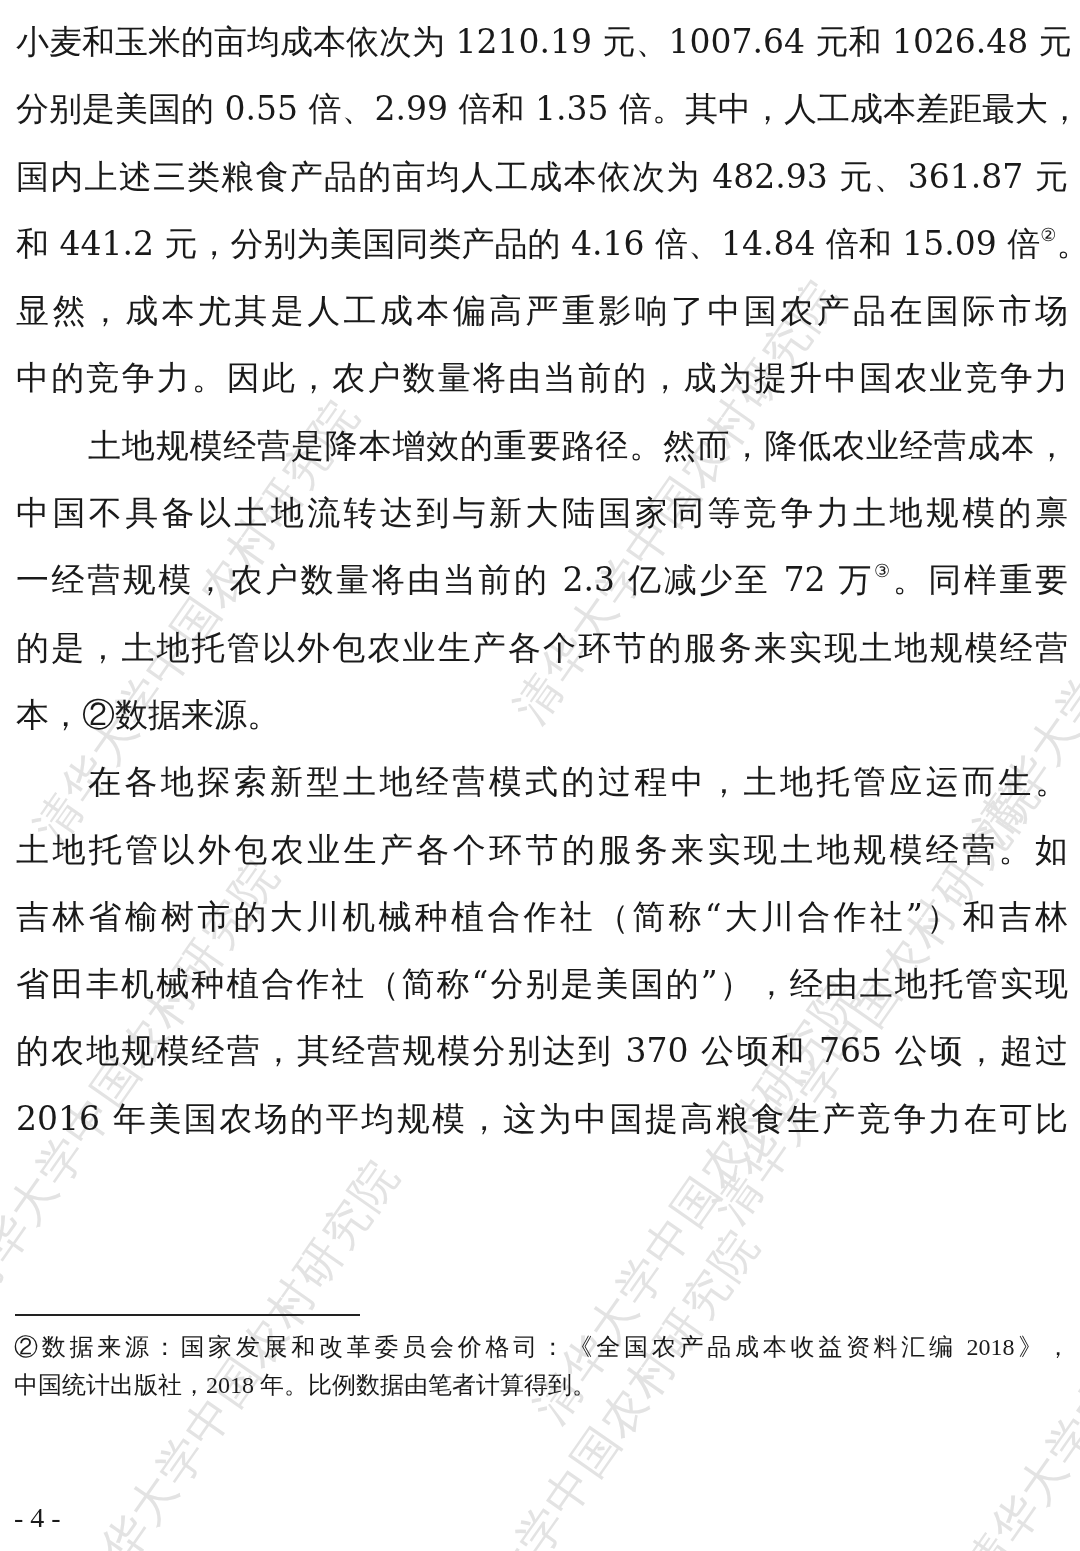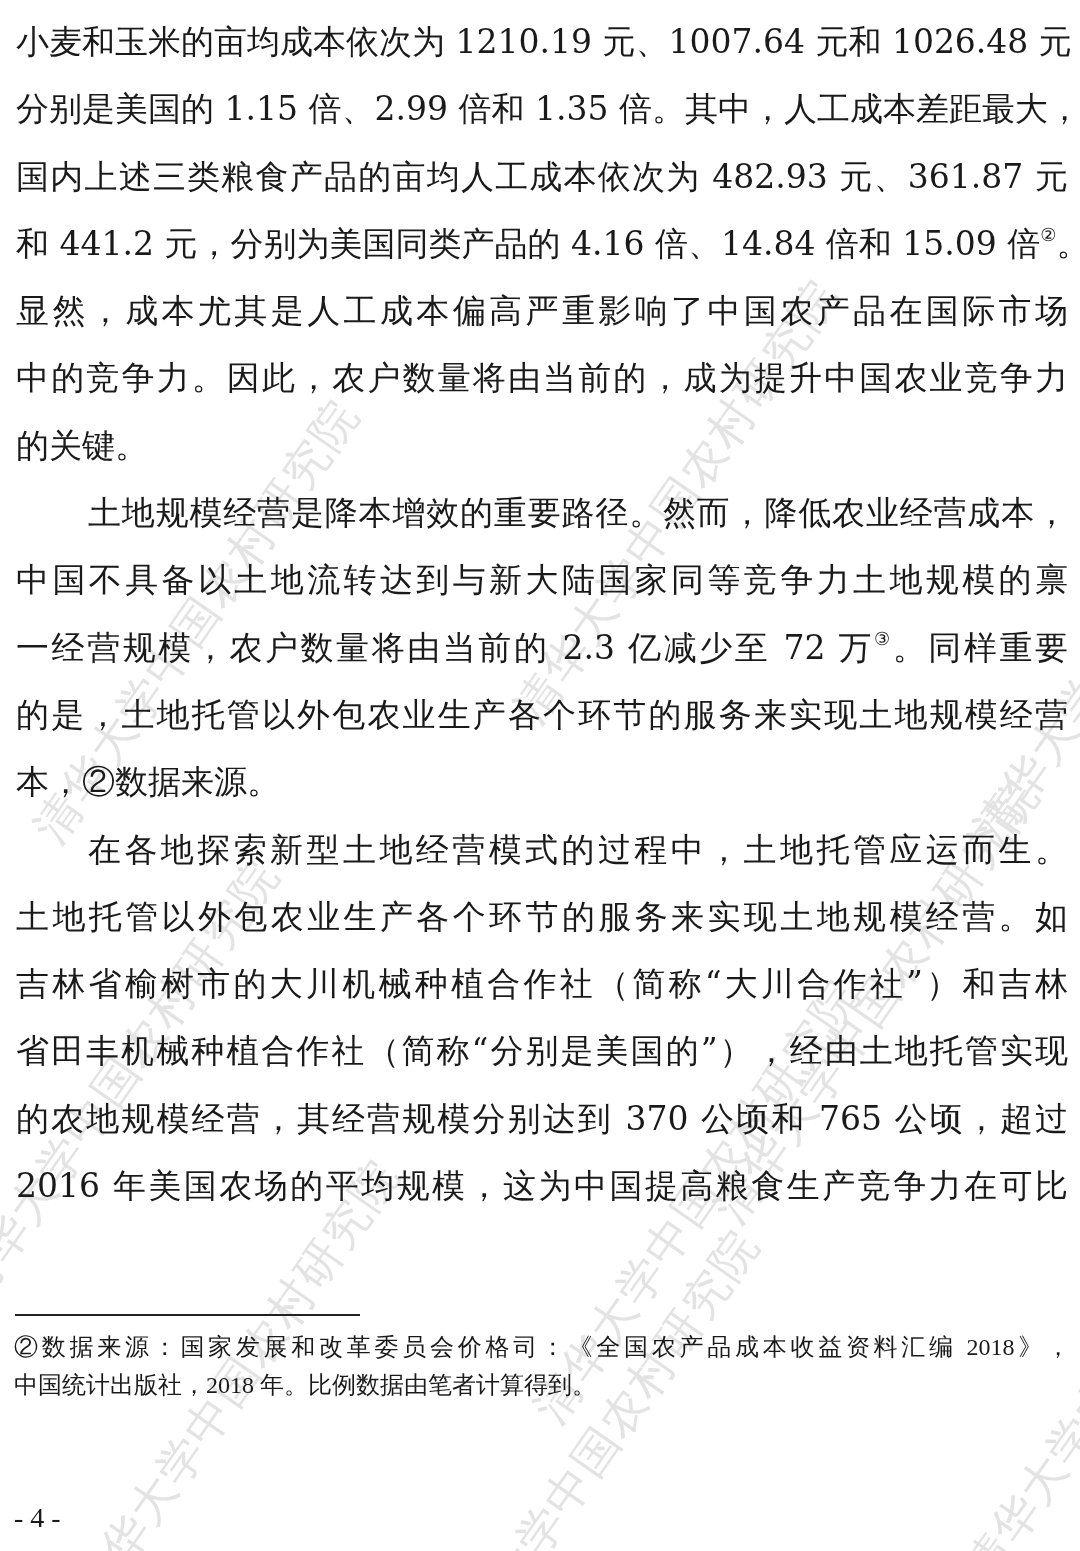--- a/index.html
+++ b/index.html
@@ -117,26 +117,25 @@
   <div class="wm" style="left:950px; top:1560px;">清华大学中国农村研究院</div>
   <div class="wm" style="left:-60px; top:1280px;">清华大学中国农村研究院</div>
   <div class="wm" style="left:420px; top:1650px;">清华大学中国农村研究院</div>
   <div class="wm" style="left:700px; top:1200px;">清华大学中国农村研究院</div>
 </div>
 
 <div class="page">
 
   <div class="body-text">
     <div class="line"><span>小麦和玉米的亩均成本依次为 1210.19 元、1007.64 元和 1026.48 元，</span></div>
-    <div class="line"><span>分别是美国的 1.15 倍、2.99 倍和 1.35 倍。其中，人工成本差距最大，</span></div>
+    <div class="line"><span>分别是美国的 0.55 倍、2.99 倍和 1.35 倍。其中，人工成本差距最大，</span></div>
     <div class="line"><span>国内上述三类粮食产品的亩均人工成本依次为 482.93 元、361.87 元</span></div>
     <div class="line"><span>和 441.2 元，分别为美国同类产品的 4.16 倍、14.84 倍和 15.09 倍</span><sup class="fn-ref">②</sup><span>。</span></div>
     <div class="line"><span>显然，成本尤其是人工成本偏高严重影响了中国农产品在国际市场</span></div>
     <div class="line"><span>中的竞争力。因此，农户数量将由当前的，成为提升中国农业竞争力</span></div>
-    <div class="line last"><span>的关键。</span></div>
 
     <div class="line indent"><span>土地规模经营是降本增效的重要路径。然而，降低农业经营成本，</span></div>
     <div class="line"><span>中国不具备以土地流转达到与新大陆国家同等竞争力土地规模的禀</span></div>
     <div class="line"><span>一经营规模，农户数量将由当前的 2.3 亿减少至 72 万</span><sup class="fn-ref">③</sup><span>。同样重要</span></div>
     <div class="line"><span>的是，土地托管以外包农业生产各个环节的服务来实现土地规模经营</span></div>
     <div class="line last"><span>本，②数据来源。</span></div>
 
     <div class="line indent"><span>在各地探索新型土地经营模式的过程中，土地托管应运而生。</span></div>
     <div class="line"><span>土地托管以外包农业生产各个环节的服务来实现土地规模经营。如</span></div>
     <div class="line"><span>吉林省榆树市的大川机械种植合作社（简称“大川合作社”）和吉林</span></div>

